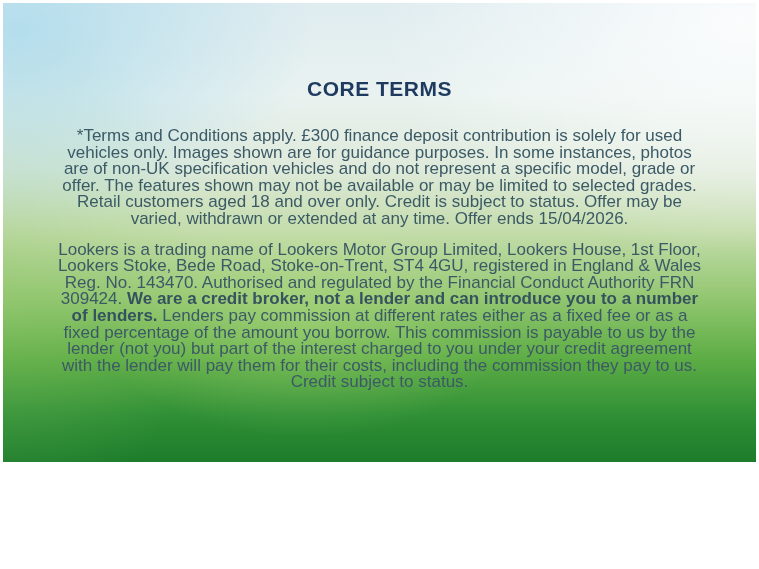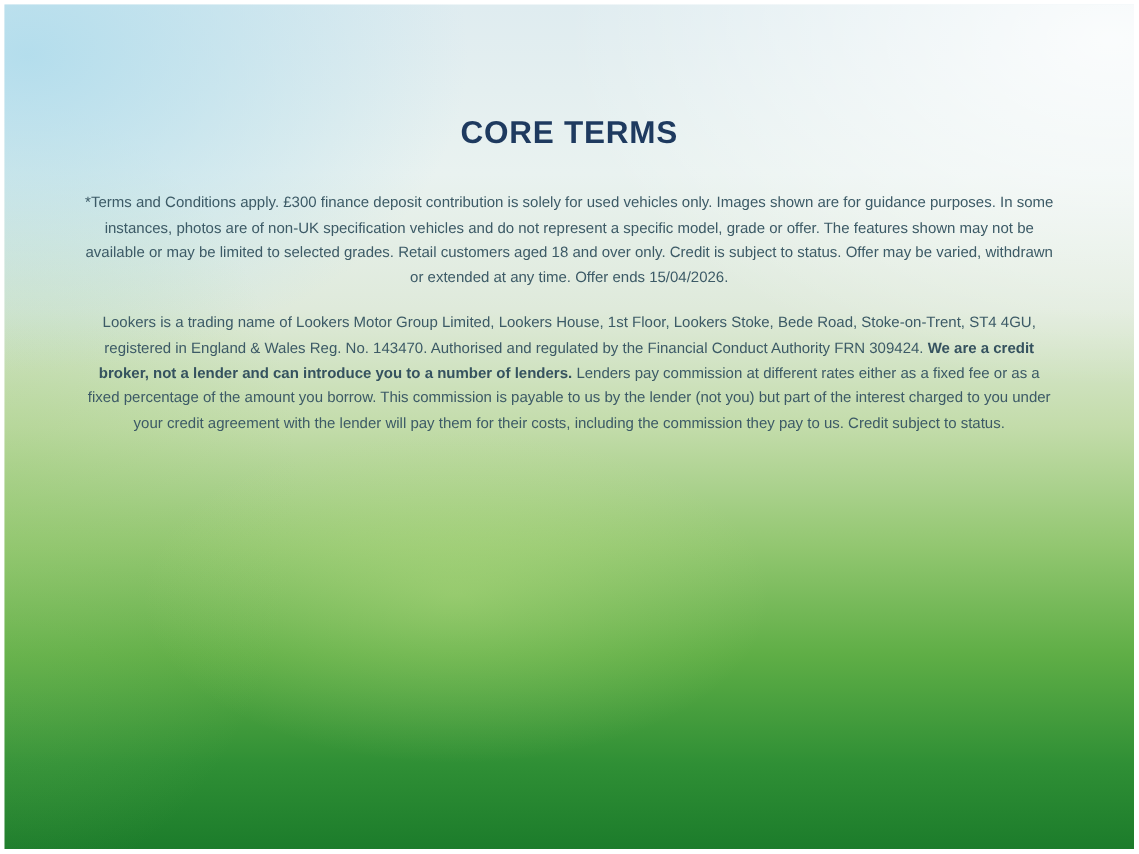--- a/index.html
+++ b/index.html
@@ -7,21 +7,21 @@
     padding: 0;
     width: 759px;
     height: 569px;
     overflow: hidden;
     background: #ffffff;
     font-family: "Liberation Sans", sans-serif;
   }
   .frame {
     position: relative;
     width: 753px;
-    height: 563px;
+    height: 459px;
     margin: 3px;
     background:
       radial-gradient(ellipse 420px 300px at 2% 6%, rgba(176,220,236,0.92), rgba(176,220,236,0) 70%),
       radial-gradient(ellipse 520px 330px at 98% 4%, rgba(255,255,255,0.85), rgba(255,255,255,0) 70%),
       radial-gradient(ellipse 300px 160px at 40% 70%, rgba(214,238,150,0.30), rgba(214,238,150,0) 70%),
       radial-gradient(ellipse 280px 380px at 0% 58%, rgba(148,200,110,0.30), rgba(148,200,110,0) 70%),
       linear-gradient(to bottom,
         #dfecf0 0%,
         #e9f2f0 20%,
         #dfeadb 36%,
@@ -39,21 +39,21 @@
   }
   h1.page-title {
     margin: 0;
     font-size: 21px;
     font-weight: 700;
     letter-spacing: 0.5px;
     color: #1e3a5f;
   }
   p.terms-para {
     margin: 0;
-    font-size: 10px;
+    font-size: 17px;
     line-height: 16.6px;
     color: #3c5a66;
   }
   p.terms-para.first {
     margin-top: 27px;
   }
   p.terms-para.second {
     margin-top: 14px;
   }
   p.terms-para strong {

